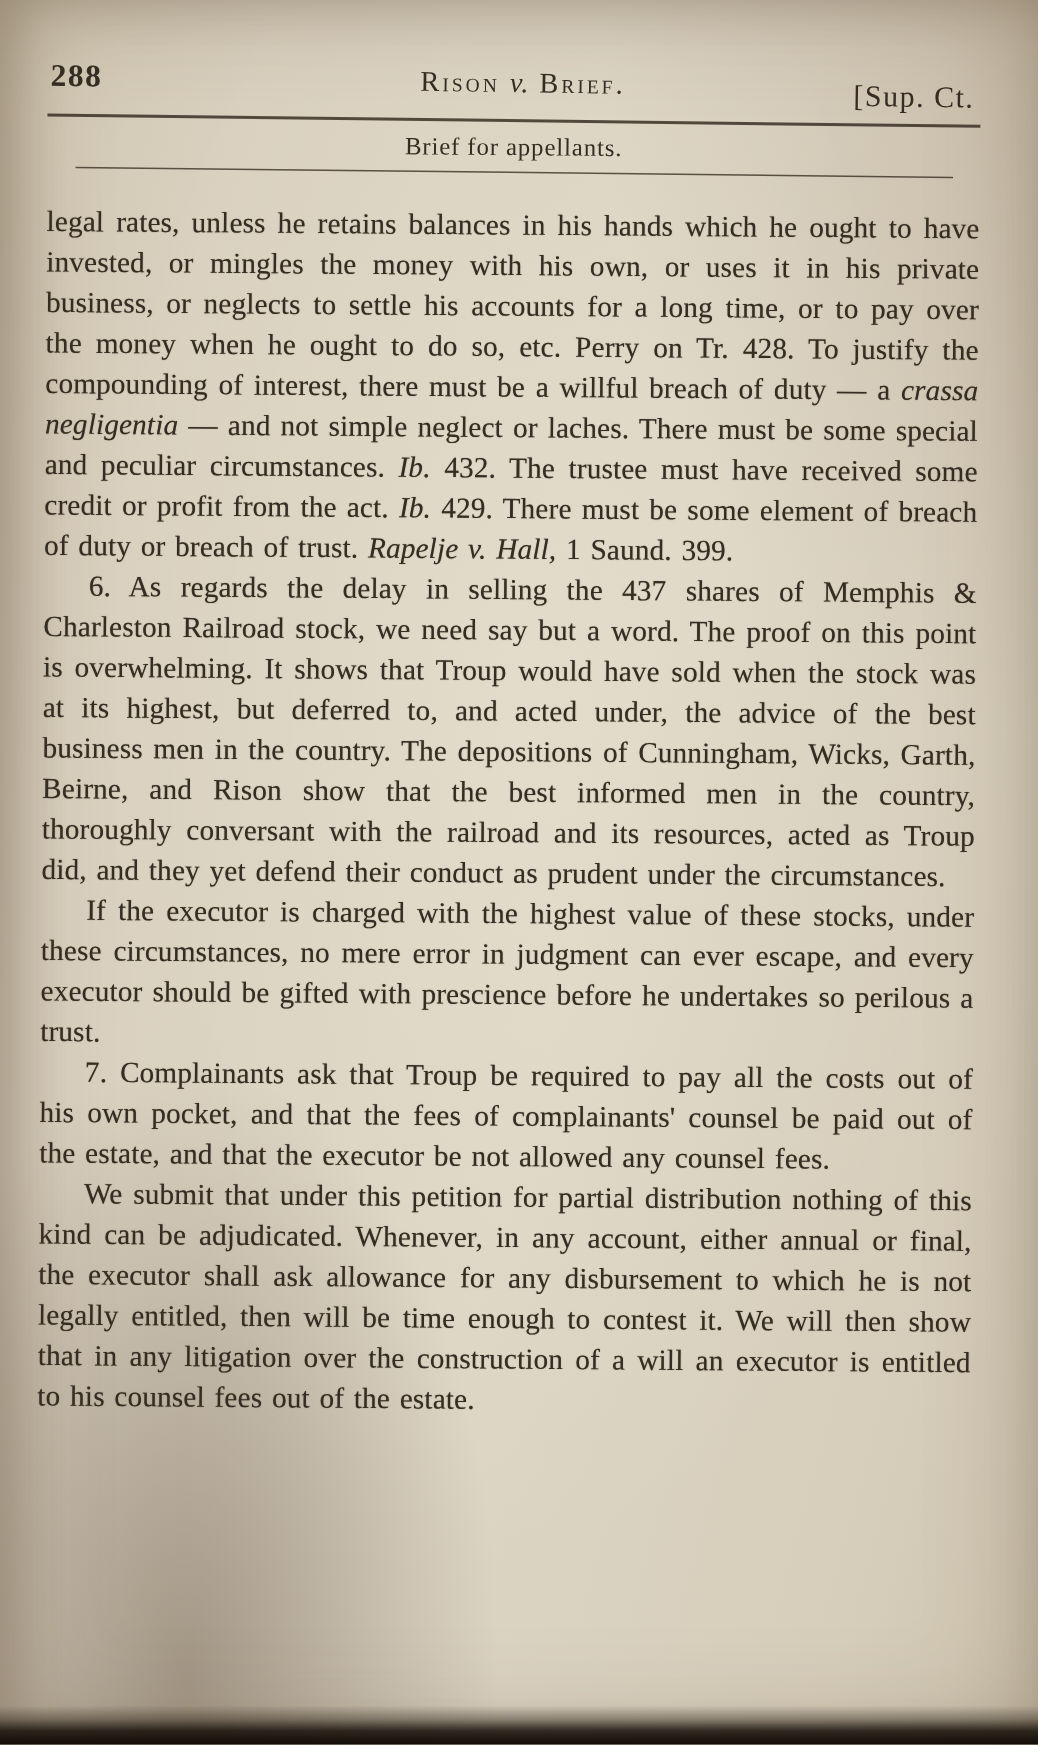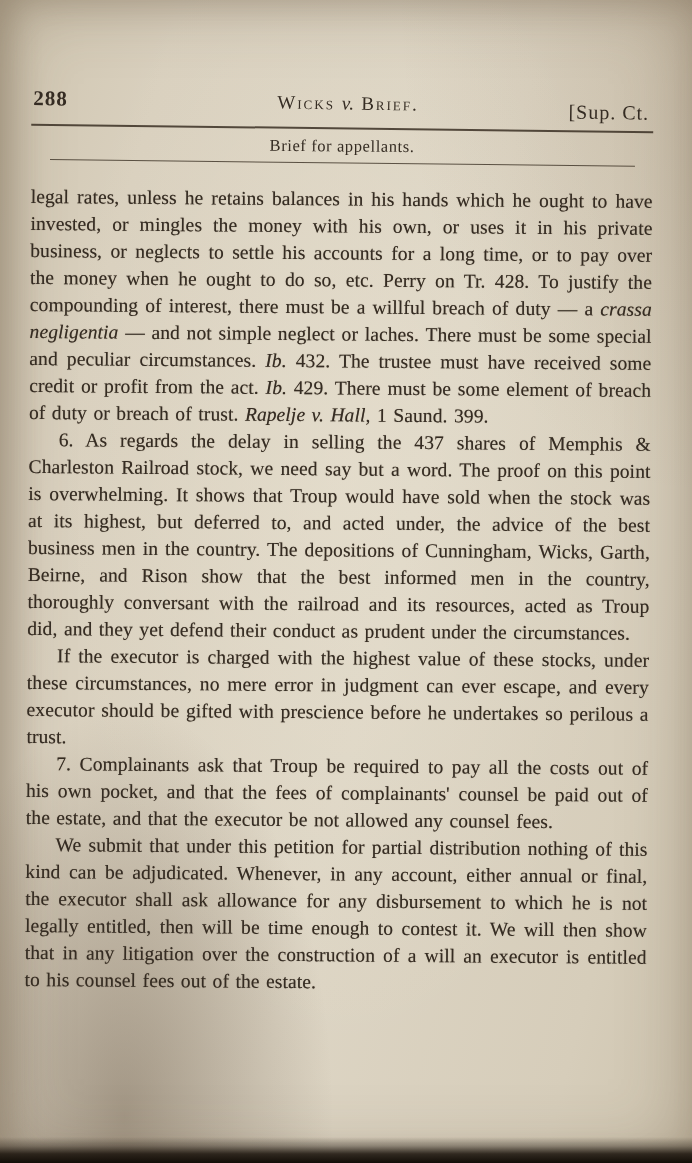--- a/index.html
+++ b/index.html
@@ -38,21 +38,20 @@
     display: flex;
     justify-content: space-between;
     align-items: baseline;
     transform: rotate(0.35deg);
     padding: 10px 4px 0 2px;
   }
   .page-number {
     font-size: 21px;
     letter-spacing: 1px;
     font-weight: bold;
-    margin-top: 48px;
   }
   .case-title {
     font-size: 19px;
     font-variant: small-caps;
     letter-spacing: 2px;
     margin-left: 60px;
   }
   .case-title .versus {
     font-style: italic;
     font-variant: normal;
@@ -98,21 +97,21 @@
 </head>
 <body>
 
 <div class="vignette"></div>
 
 <div class="content">
 
   <div class="header-row">
     <span class="page-number">288</span>
     <span class="case-title">
-      <span>Wicks</span>
+      <span>Rison</span>
       <span class="versus">v.</span>
       <span>Brief.</span>
     </span>
     <span class="court-label">[Sup. Ct.</span>
   </div>
 
   <hr class="rule rule-top">
 
   <div class="running-head">Brief for appellants.</div>
 

